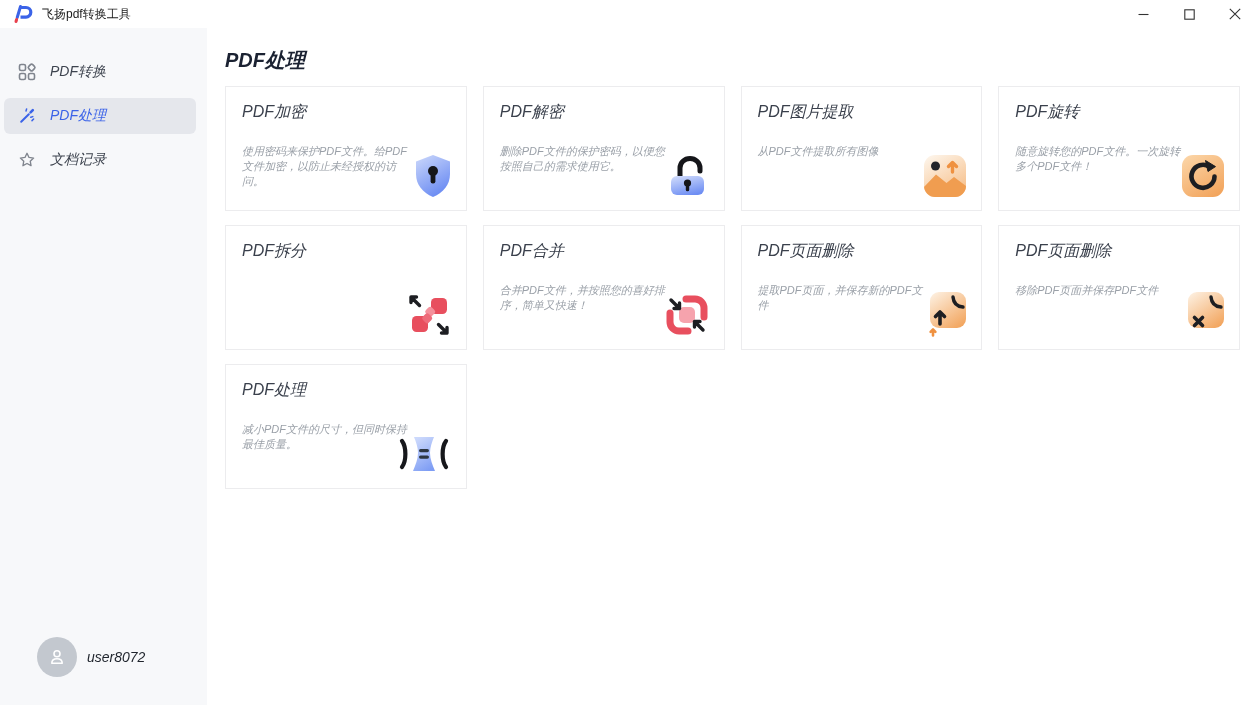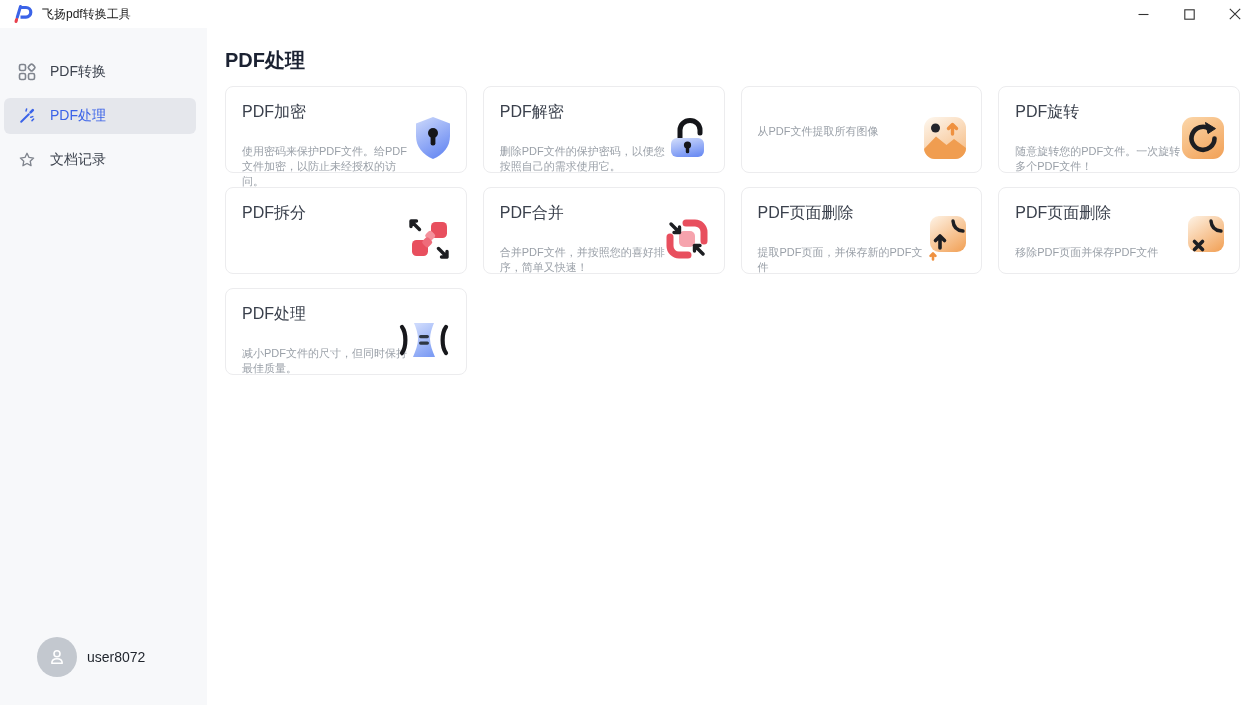--- a/index.html
+++ b/index.html
@@ -12,43 +12,43 @@
 
   
   .titlebar { height:28px; display:flex; align-items:center; background:#fff; flex:0 0 28px; }
   .logo { margin-left:13px; display:flex; align-items:center; }
   .title-text { font-size:12px; color:#1a1a1a; margin-left:7px; }
   .win-controls { margin-left:auto; display:flex; height:100%; }
   .win-btn { width:46px; height:28px; display:flex; align-items:center; justify-content:center; cursor:pointer; }
   .win-btn svg { display:block; }
 
   
-  .app-body { flex:1; display:flex; min-height:0; }
+  .app-body { flex:1; display:flex; min-height:0;font-style:italic; }
   .sidebar { width:207px; flex:0 0 207px; background:#f7f8fa; position:relative; padding-top:26px; }
   .nav-item {
     height:36px; margin:0 11px 8px 4px; display:flex; align-items:center;
     border-radius:6px; padding-left:14px; cursor:pointer;
     color:#3d434e; font-size:14px;
   }
   .nav-item.active { background:#e5e7ec; color:#3b63e8; }
   .nav-icon { width:18px; height:18px; margin-right:14px; display:flex; align-items:center; justify-content:center; }
   .nav-icon svg { overflow:visible; }
   .nav-label { white-space:nowrap; }
 
   .user { position:absolute; left:37px; bottom:28px; display:flex; align-items:center; }
   .avatar { width:40px; height:40px; border-radius:50%; background:#c3c8cf; display:flex; align-items:center; justify-content:center; }
   .user-name { margin-left:10px; font-size:14px; color:#1f242c; }
 
   
   .main { flex:1; padding:20px 18px; background:#fff; overflow:hidden; }
   .page-title { font-size:20px; font-weight:700; color:#1b2232; line-height:24px; margin-bottom:14px; }
   .cards { display:grid; grid-template-columns:repeat(4,1fr); gap:14px 16px; }
   .card {
-    position:relative; background:#fff; border:1px solid #ececee; border-radius:8px;
-    height:87px; padding:15px 16px; cursor:pointer;
+    position:relative; background:#fff; border:1px solid #ececee; border-radius:0;
+    height:125px; padding:15px 16px; cursor:pointer;
   }
   .card-title { font-size:16px; font-weight:500; color:#3a404c; line-height:20px; }
   .card-desc { margin-top:22px; font-size:11px; line-height:15px; color:#9aa0a8; max-width:168px; }
   .card-icon { position:absolute; right:14px; bottom:12px; display:flex; align-items:flex-end; }
   .card-icon svg { display:block; }
 </style>
 </head>
 <body>
 
 <div class="window">
@@ -168,20 +168,21 @@
                 </defs>
                 <path d="M12 21 V13 A10 9.5 0 0 1 32 13 V16" fill="none" stroke="#15161a" stroke-width="5" stroke-linecap="round"></path>
                 <rect x="3" y="21" width="33" height="19" rx="6" fill="url(#gul)"></rect>
                 <circle cx="19.5" cy="28" r="3.6" fill="#15161a"></circle>
                 <rect x="17.8" y="29.5" width="3.4" height="6.8" rx="1.6" fill="#15161a"></rect>
               </svg>
             </div>
   </div>
 
   <div class="card">
+    <div class="card-title">PDF图片提取</div>
     <div class="card-desc">从PDF文件提取所有图像</div>
     <div class="card-icon">
               <svg width="44" height="44" viewBox="0 0 44 44">
                 <defs>
                   <linearGradient id="gim" x1="0.2" y1="0" x2="0.8" y2="1">
                     <stop offset="0" stop-color="#fdf3e7"></stop>
                     <stop offset="1" stop-color="#f6bd86"></stop>
                   </linearGradient>
                 </defs>
                 <rect x="1" y="1" width="42" height="42" rx="11" fill="url(#gim)"></rect>

